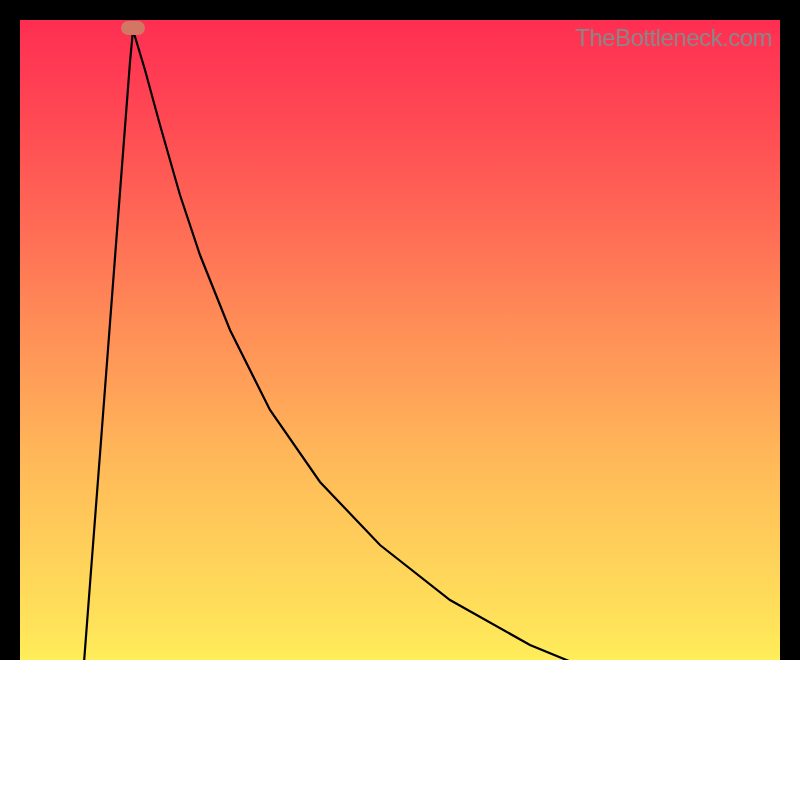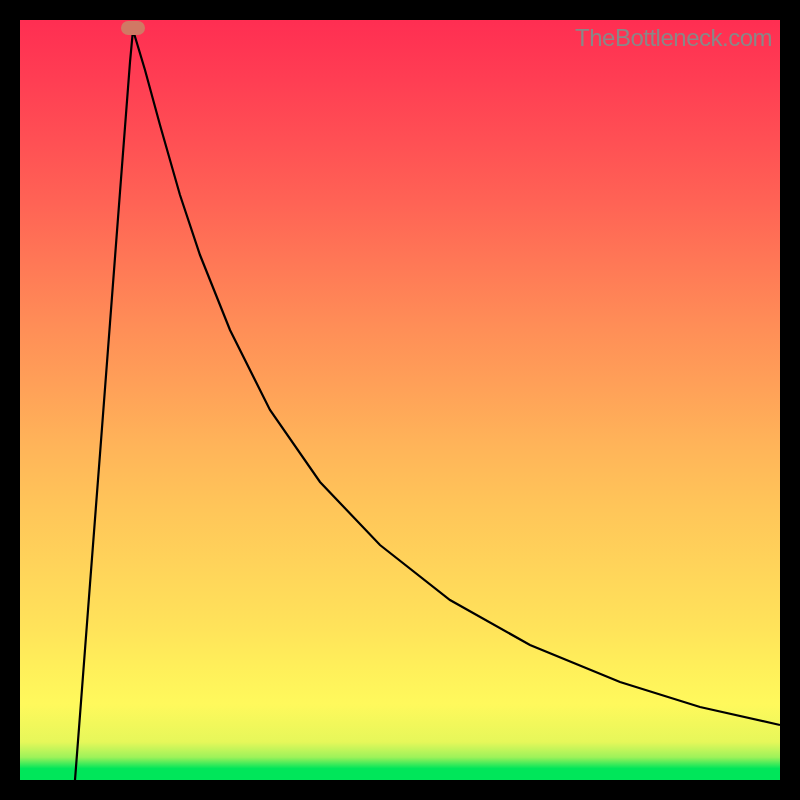--- a/index.html
+++ b/index.html
@@ -2,21 +2,21 @@
 <html><head>
 <meta charset="utf-8">
 <style>
   body {
     margin: 0;
     padding: 0;
     background: #fff;
   }
   .chart-container {
     width: 800px;
-    height: 800px;
+    height: 660px;
     position: relative;
     background: #000;
   }
   .plot-area {
     position: absolute;
     left: 20px;
     top: 20px;
     width: 760px;
     height: 760px;
     background: linear-gradient(to top,

